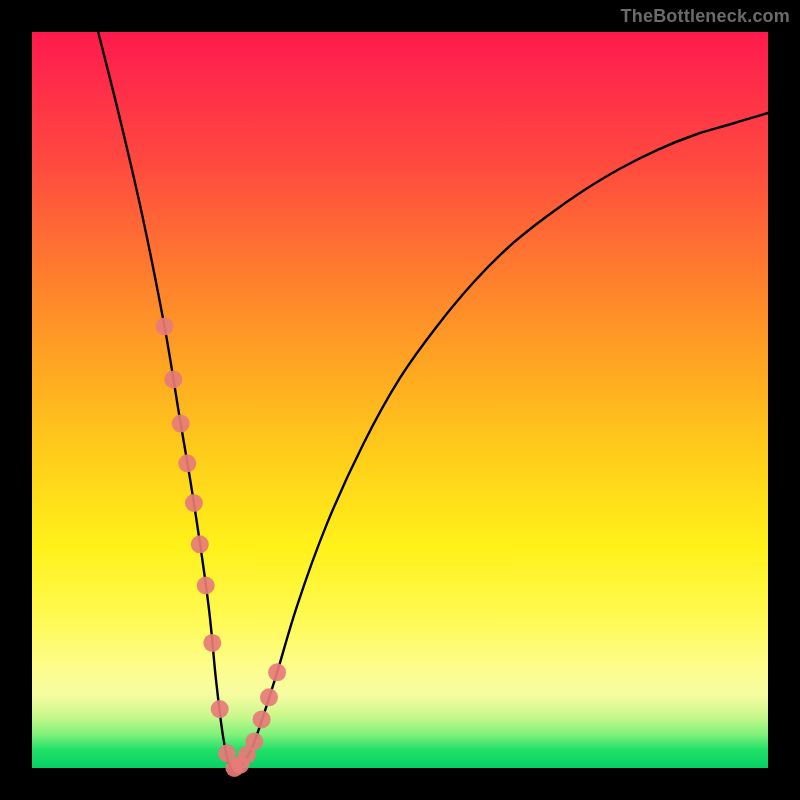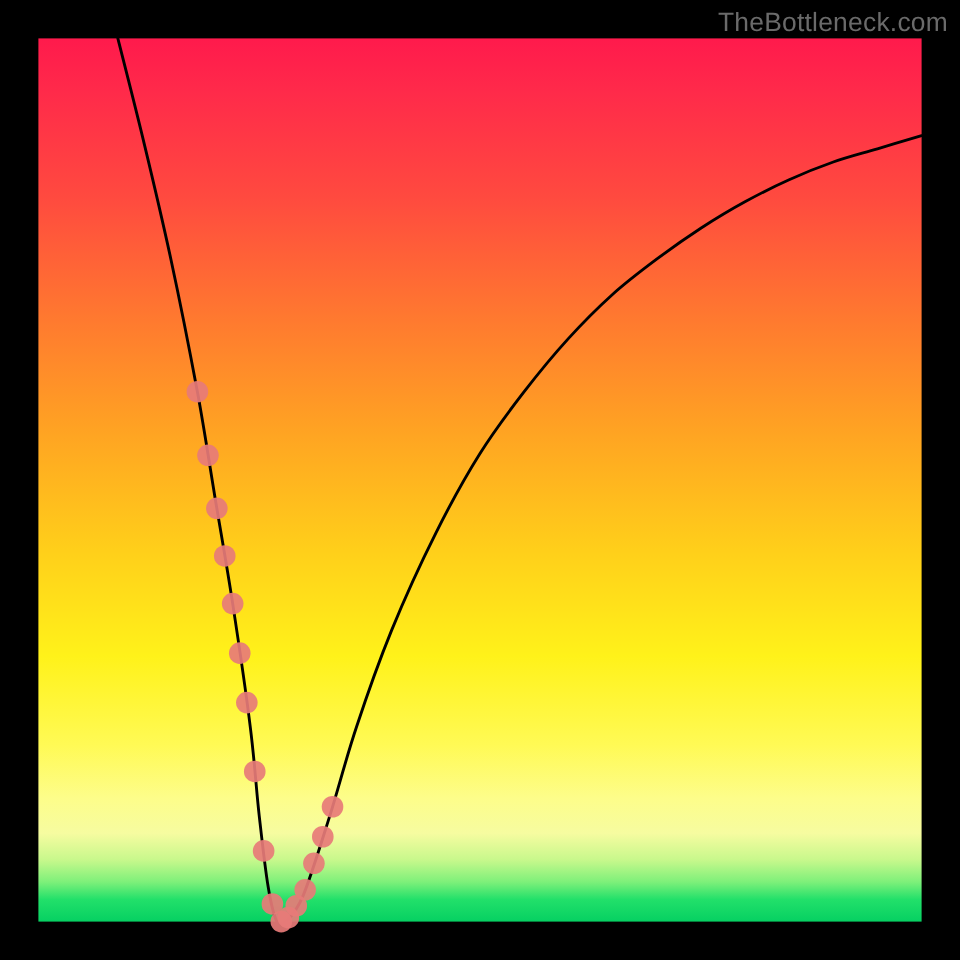--- a/index.html
+++ b/index.html
@@ -40,22 +40,22 @@
       #7ef07a 95.5%,
       #22e06a 97.5%,
       #06d062 100%
     );
   }
   .watermark {
     position: absolute;
     top: 6px;
     right: 10px;
     color: #6a6a6a;
-    font-size: 22px;
-    font-weight: 400;
+    font-size: 18px;
+    font-weight: 700;
     letter-spacing: 0.2px;
     user-select: none;
   }
   svg.curve {
     position: absolute;
     left: 0;
     top: 0;
     width: 736px;
     height: 736px;
     overflow: visible;

